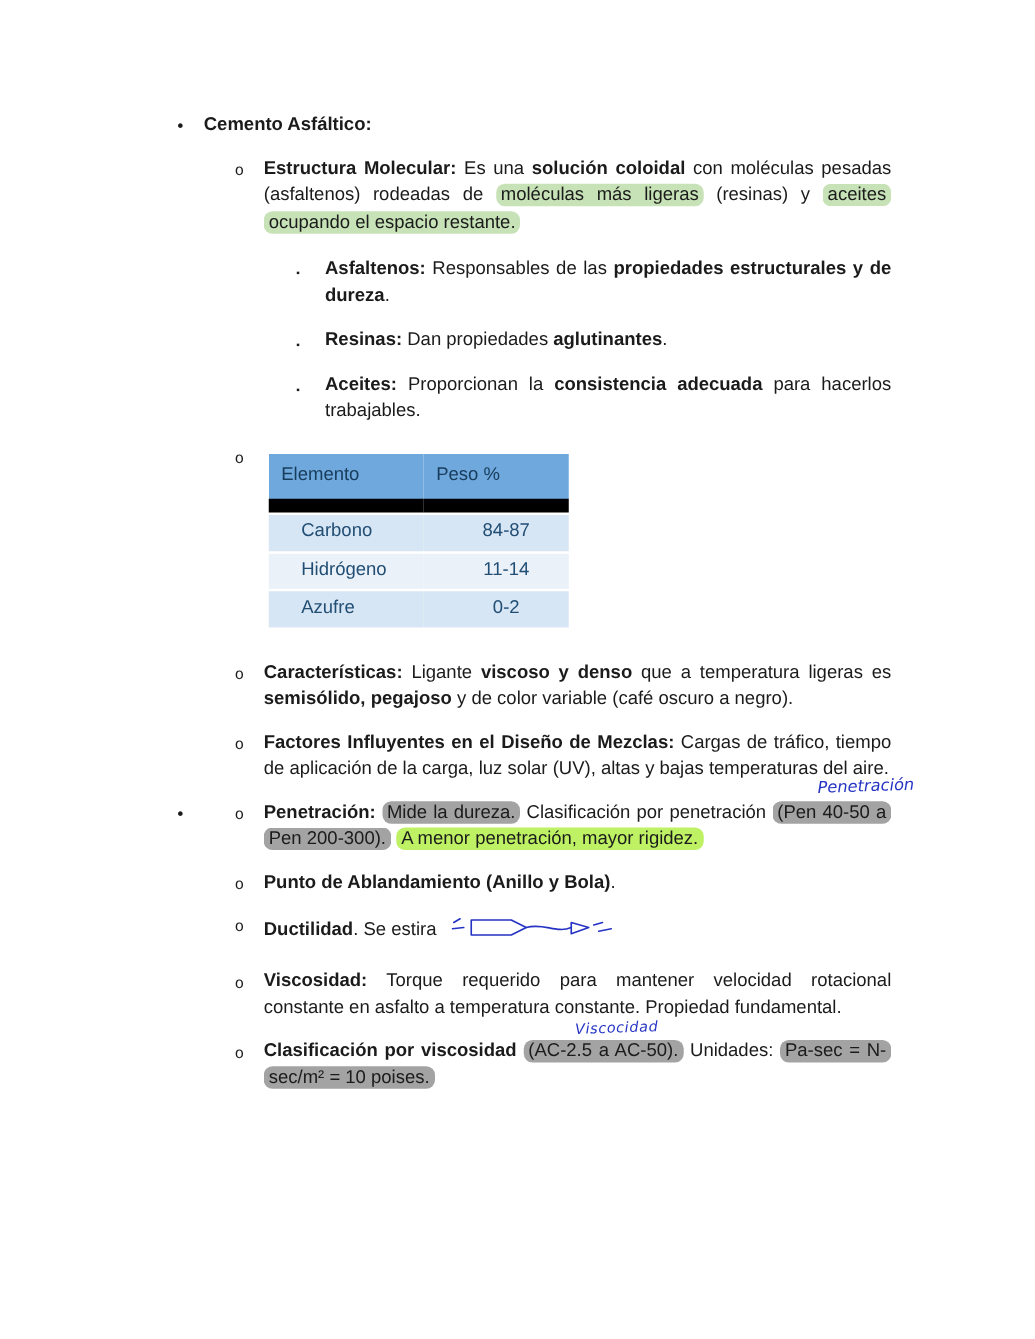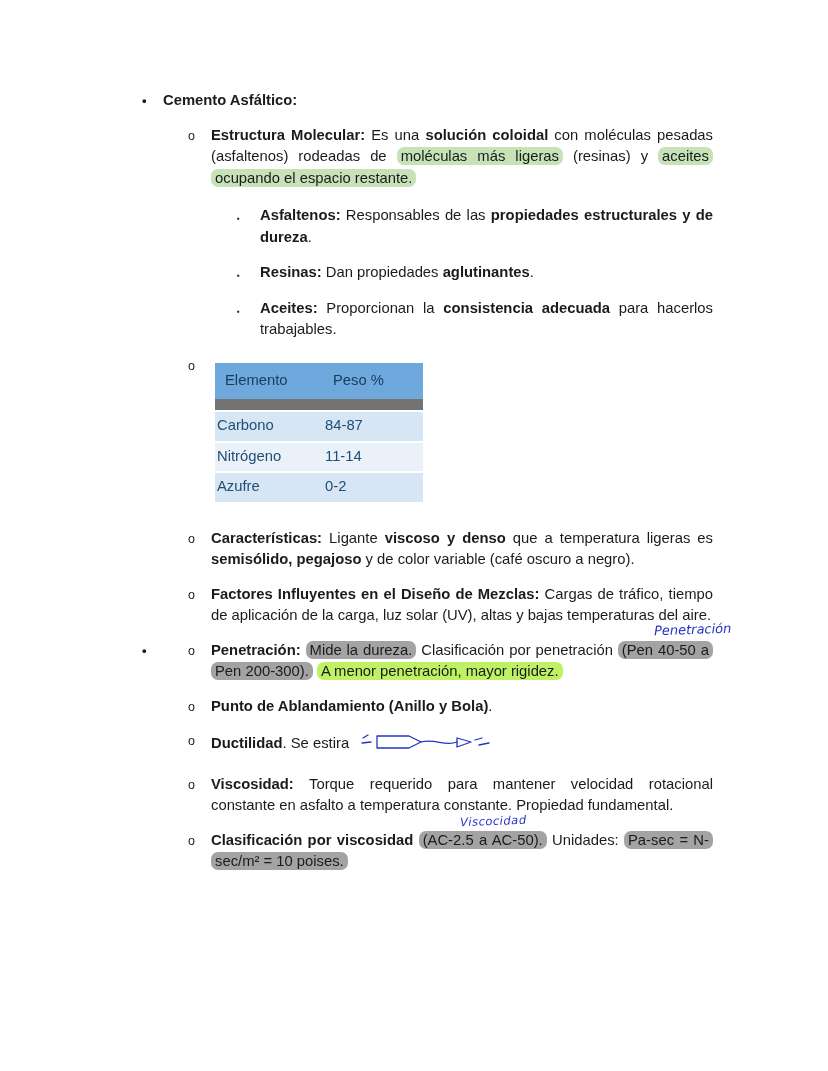--- a/index.html
+++ b/index.html
@@ -38,30 +38,30 @@
   
   .comp-table {
     border-collapse: separate;
     border-spacing: 0 2px;
     margin: 20px 0 24px 75px;
     color: #224e74;
   }
   .comp-table th {
     background: #6fa8dc;
     background-clip: padding-box;
-    border-bottom: 11px solid #737373;
+    border-bottom: 11px solid #000000;
     font-weight: 400;
     color: #173c5c;
     text-align: left;
     padding: 7px 10px 8px 10px;
   }
-  .comp-table td { padding: 3px 10px 4px 2px; }
+  .comp-table td { padding: 3px 10px 4px 26px; }
   .comp-table .c-el { width: 88px; }
   .comp-table .c-val { width: 80px; }
-  .comp-table td.c-val { text-align: left; }
+  .comp-table td.c-val { text-align: center; }
   .comp-table tr.alt-a td { background: #d7e6f4; }
   .comp-table tr.alt-b td { background: #eaf1f9; }
 
   
   .ink {
     position: absolute;
     font-family: "DejaVu Sans", sans-serif;
     font-style: italic;
     font-size: 13px;
     line-height: 14px;
@@ -115,21 +115,21 @@
           <th class="c-el">Elemento</th>
           <th class="c-val">Peso %</th>
         </tr>
       </thead>
       <tbody>
         <tr class="alt-a">
           <td class="c-el">Carbono</td>
           <td class="c-val">84-87</td>
         </tr>
         <tr class="alt-b">
-          <td class="c-el">Nitrógeno</td>
+          <td class="c-el">Hidrógeno</td>
           <td class="c-val">11-14</td>
         </tr>
         <tr class="alt-a">
           <td class="c-el">Azufre</td>
           <td class="c-val">0-2</td>
         </tr>
       </tbody>
     </table>
 
     <div class="para lvl2 just">

